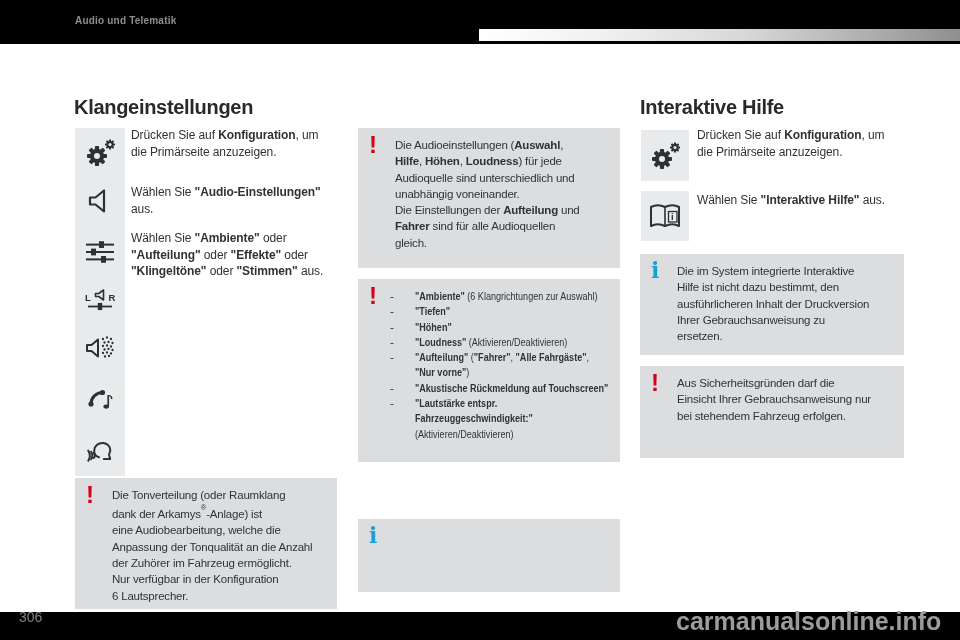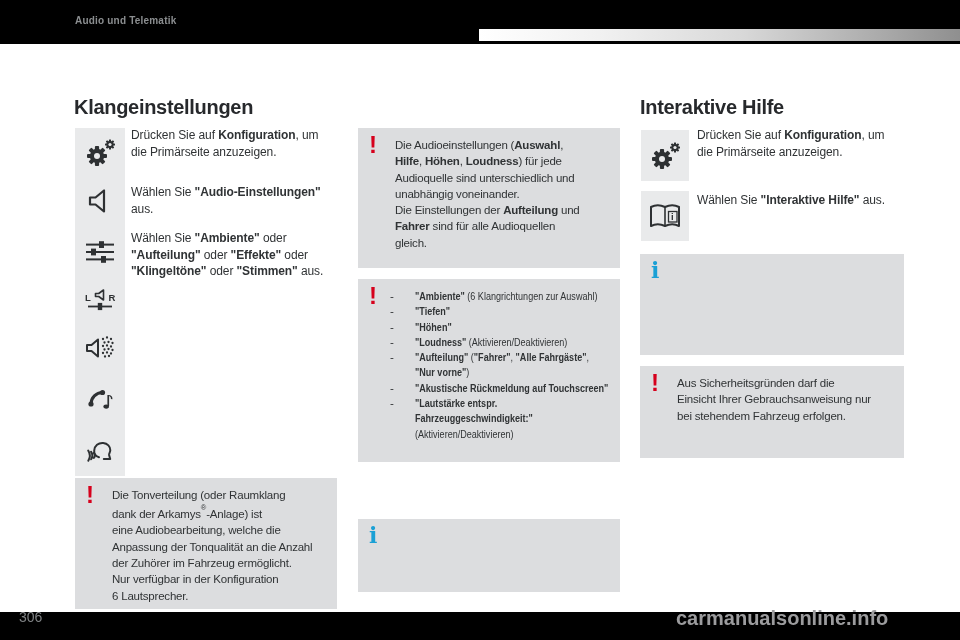--- a/index.html
+++ b/index.html
@@ -33,21 +33,21 @@
   .boxtext{position:absolute;left:37px;top:9px;font-size:11.5px;line-height:16.3px;
            color:#303335;letter-spacing:-.2px;white-space:nowrap;}
   sup{font-size:7.5px;position:relative;top:-3px;}
   .list{position:absolute;left:32px;top:9px;font-size:11.6px;line-height:15.3px;color:#303335;}
   .li{display:flex;}
   .li .dash{width:25px;flex:0 0 25px;}
   .li .txt{display:inline-block;transform:scaleX(.78);transform-origin:0 0;white-space:nowrap;}
   .nrm{font-weight:normal;}
   .bottombar{position:absolute;left:0;top:612px;width:960px;height:28px;background:#000;}
   .pagenum{position:absolute;left:19px;top:609px;font-size:14px;font-weight:normal;color:#7f8284;}
-  .watermark{position:absolute;left:676px;top:607px;font-size:20px;font-weight:bold;
+  .watermark{position:absolute;left:676px;top:607px;font-size:25px;font-weight:bold;
              color:#9c9c9e;letter-spacing:0;}
   svg text{font-family:"Liberation Sans",sans-serif;}
 </style>
 </head>
 <body>
 
 <div id="canvas">
 
   <div class="topbar">
     <div class="chapter">Audio und Telematik</div>
@@ -219,20 +219,21 @@
       <rect x="21.5" y="13.5" width="8.5" height="10.5" fill="none" stroke="#2e3133" stroke-width="1.3"></rect>
       <text x="24" y="22.3" font-size="9.5" font-weight="bold" font-family="DejaVu Serif,serif" fill="#2e3133">i</text>
     </svg>
   </div>
 
   <div class="step" style="left:697px;top:127px">Drücken Sie auf <b>Konfiguration</b>, um<br>die Primärseite anzuzeigen.</div>
   <div class="step" style="left:697px;top:192px">Wählen Sie <b>"Interaktive Hilfe"</b> aus.</div>
 
   <div class="graybox" id="box-ra">
     <span class="alert blue">i</span>
+    <div class="boxtext">Die im System integrierte Interaktive<br>Hilfe ist nicht dazu bestimmt, den<br>ausführlicheren Inhalt der Druckversion<br>Ihrer Gebrauchsanweisung zu<br>ersetzen.</div>
   </div>
 
   <div class="graybox" id="box-rb">
     <span class="alert red">!</span>
     <div class="boxtext">Aus Sicherheitsgründen darf die<br>Einsicht Ihrer Gebrauchsanweisung nur<br>bei stehendem Fahrzeug erfolgen.</div>
   </div>
 
   <div class="bottombar"></div>
   <div class="pagenum">306</div>
   <div class="watermark">carmanualsonline.info</div>

